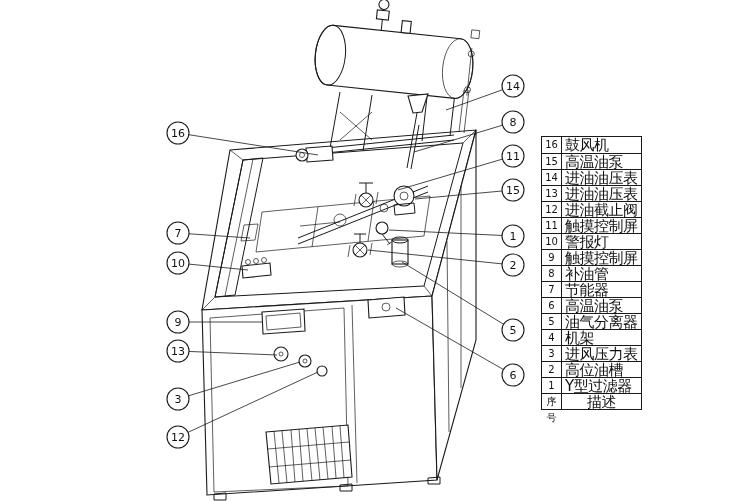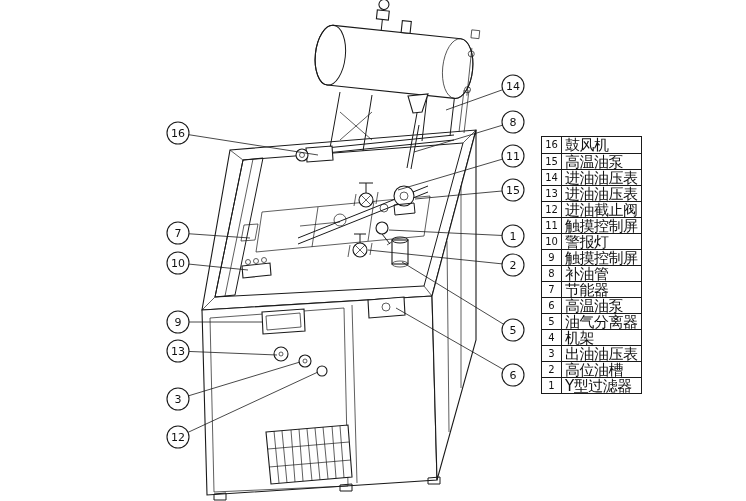--- a/index.html
+++ b/index.html
@@ -304,25 +304,29 @@
       <div class="trow">
         <div class="tno">5</div>
         <div class="tdesc">油气分离器</div>
       </div>
       <div class="trow">
         <div class="tno">4</div>
         <div class="tdesc">机架</div>
       </div>
       <div class="trow">
         <div class="tno">3</div>
-        <div class="tdesc">出油油压表</div>
+        <div class="tdesc">进风压力表</div>
       </div>
       <div class="trow">
         <div class="tno">2</div>
         <div class="tdesc">高位油槽</div>
       </div>
       <div class="trow">
         <div class="tno">1</div>
         <div class="tdesc">Y型过滤器</div>
       </div>
+      <div class="trow header">
+        <div class="tno">序号</div>
+        <div class="tdesc">描述</div>
+      </div>
     </div>
 
 </div>
 
 </body></html>

